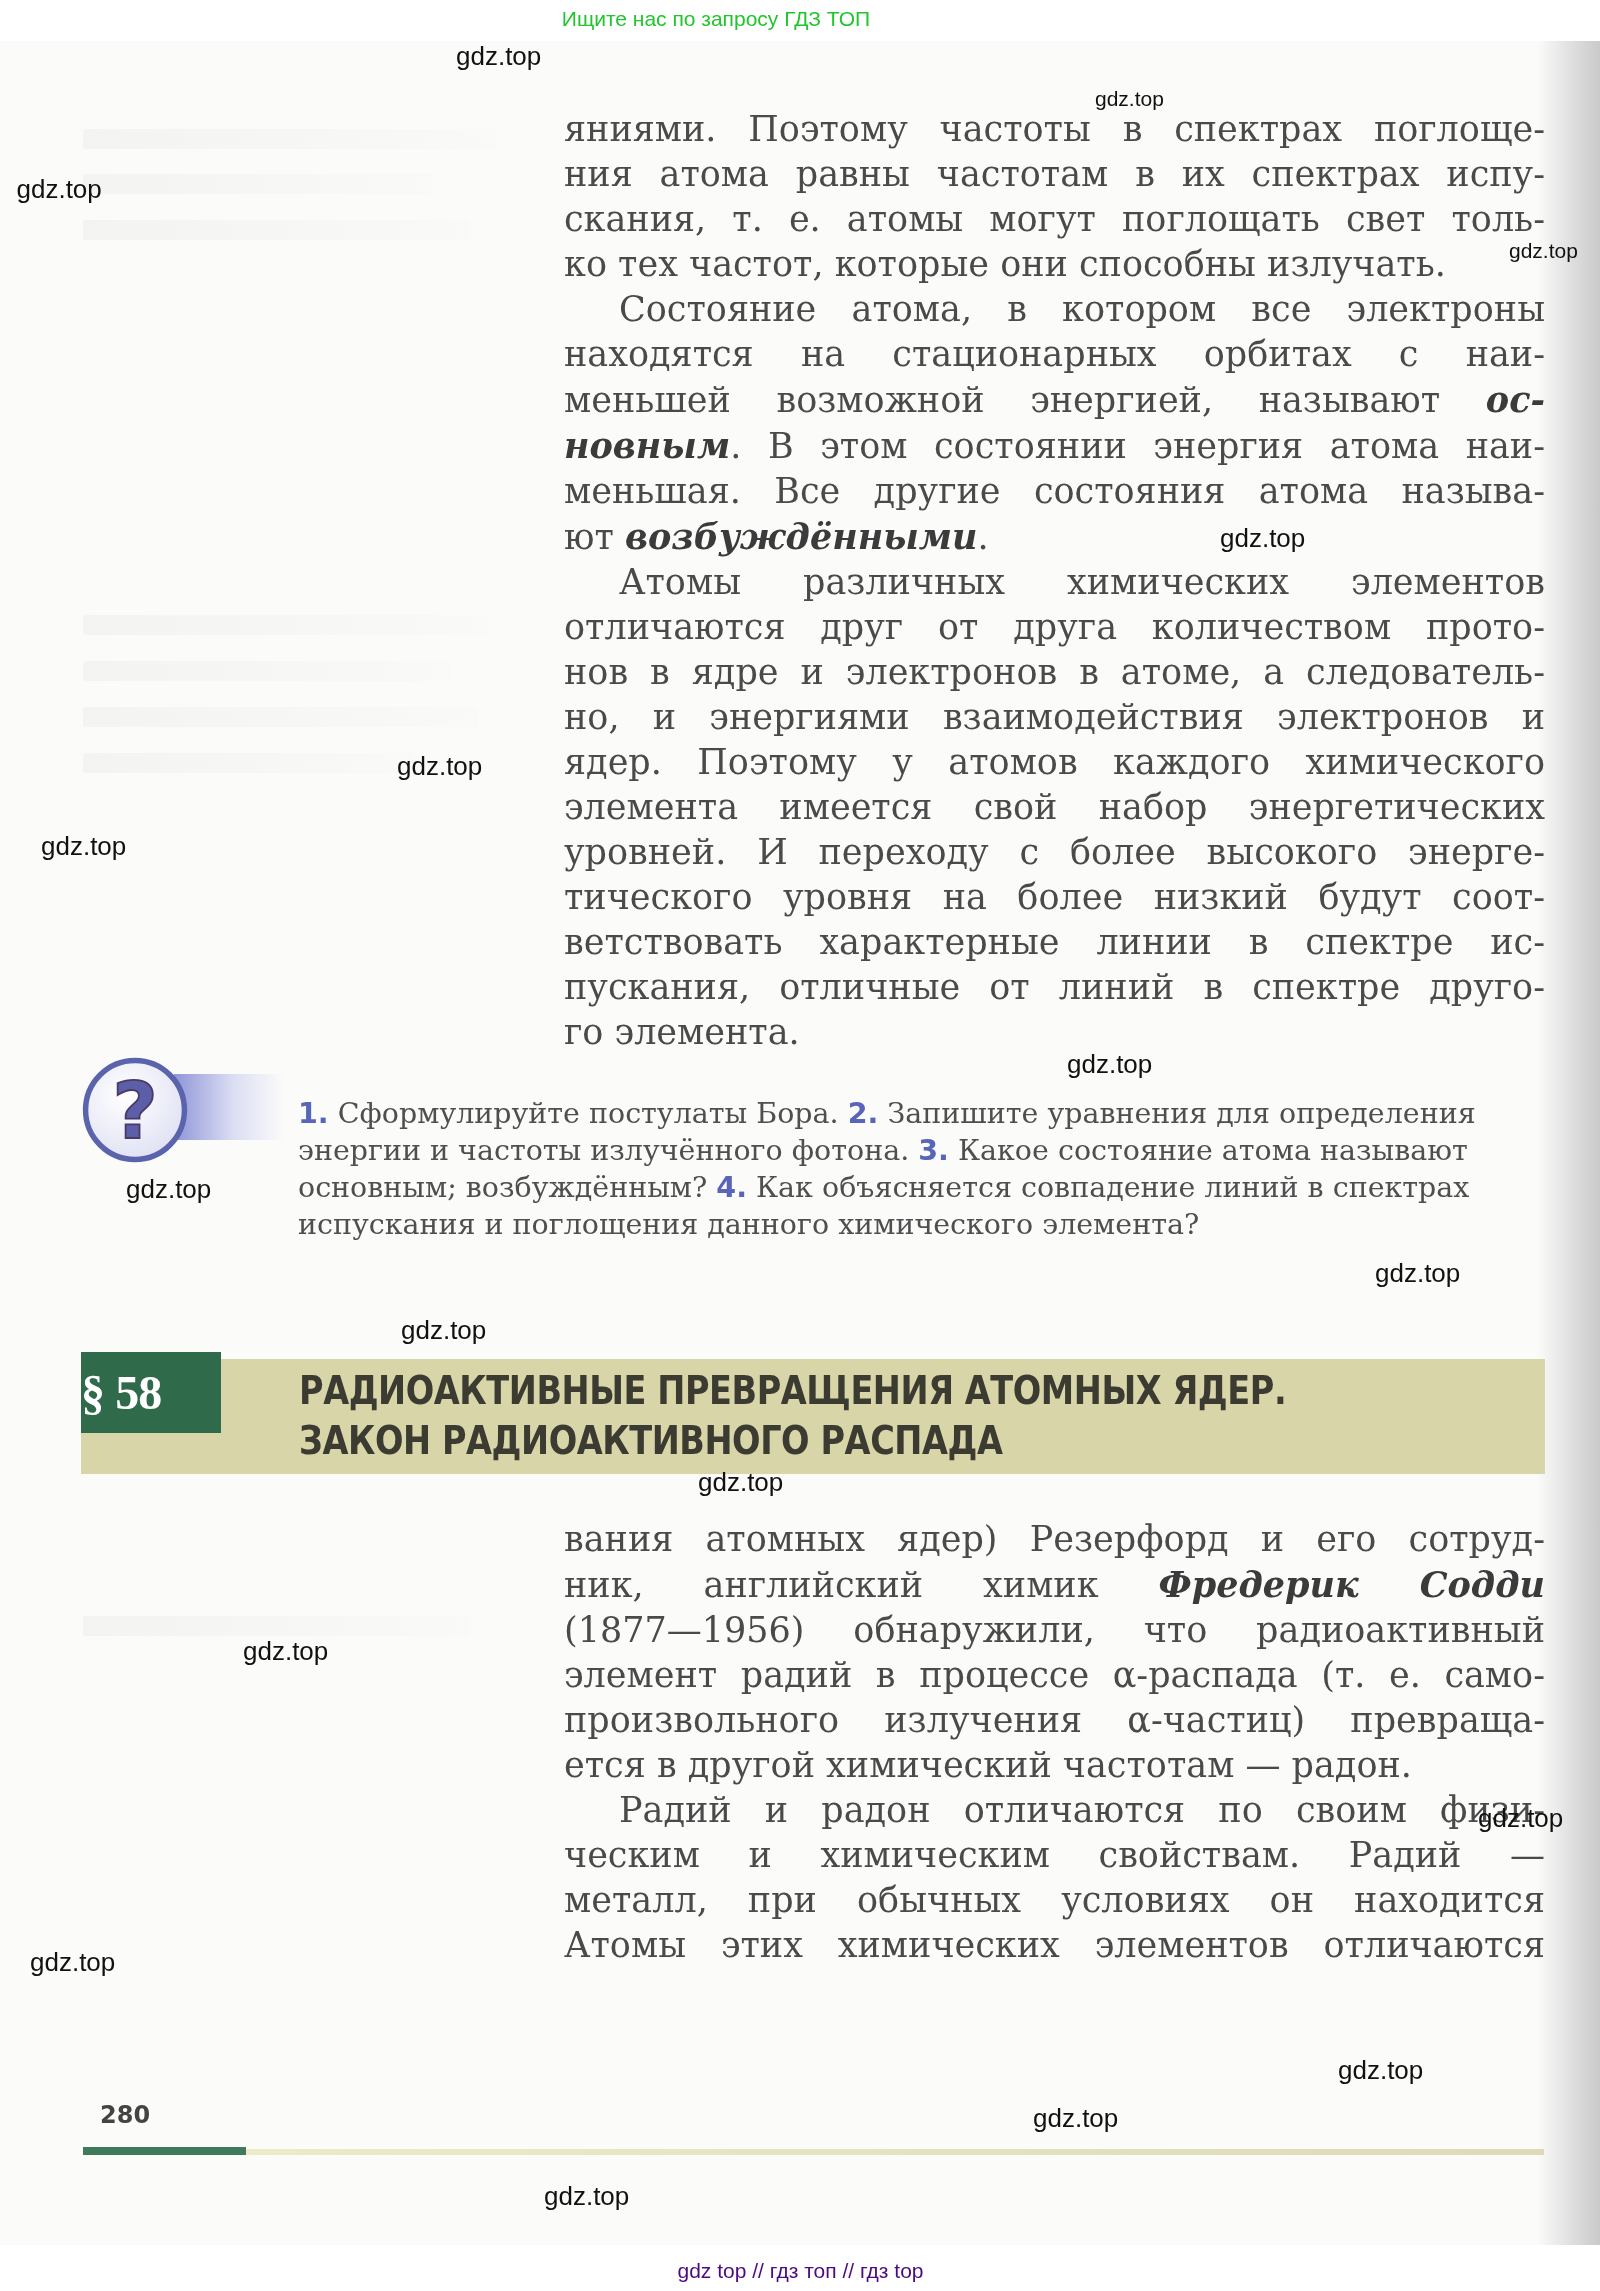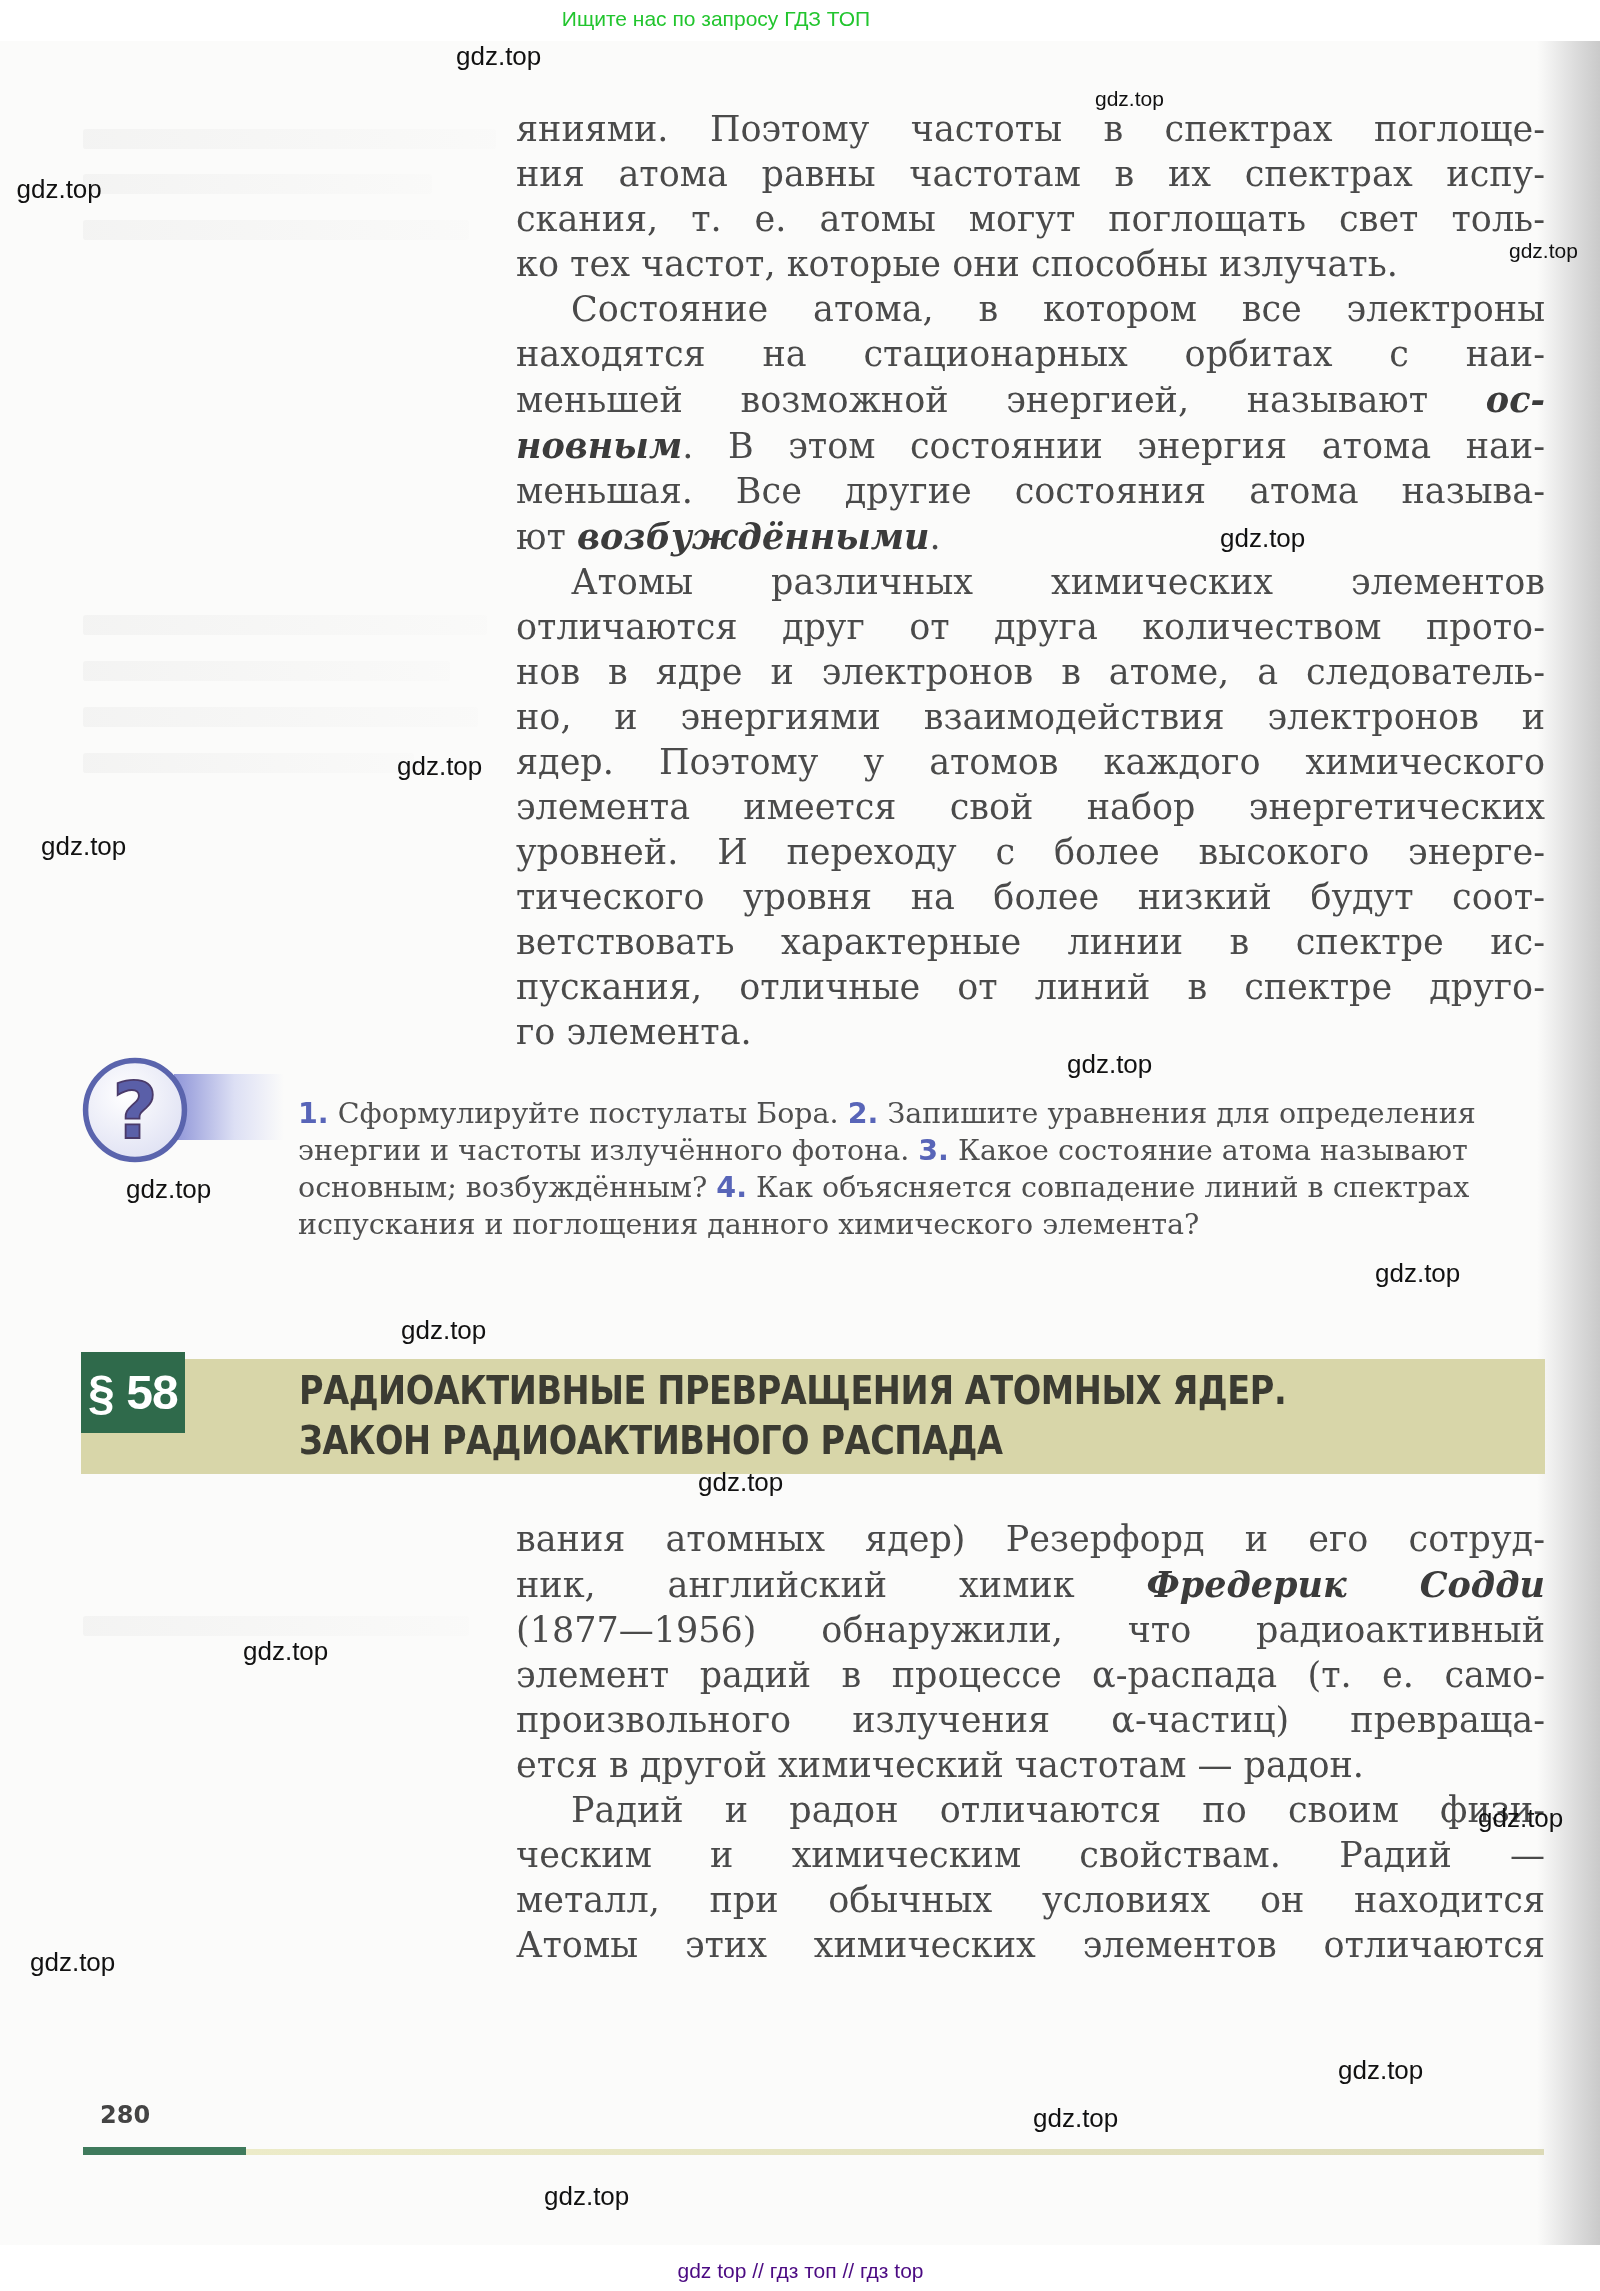--- a/index.html
+++ b/index.html
@@ -25,45 +25,45 @@
     position:absolute; left:83px; width:413px; height:20px;
     background:linear-gradient(to right, rgba(200,200,200,0.15), rgba(220,220,220,0.05));
     border-radius:2.8px;
   }
   .col {
     position:absolute; left:516px; width:1029px;
     color:#4a4a4a; font-size:35px; line-height:45px;
     text-align:justify;
   }
   .col p { margin:0; }
-  .line { display:block; white-space:nowrap; text-align-last:justify; text-align:justify; }
+  .line { display:block; white-space:nowrap; text-align-last:justify; text-align:justify;margin-left:48px; }
   .line.last { text-align-last:left; }
   .indent { padding-left:55px; }
   .em { font-style:italic; font-weight:bold; color:#3b3b3b; }
   .q-icon {
     position:absolute; left:81px; top:1056px; width:108px; height:108px;
   }
   .q-fade {
     position:absolute; left:174px; top:1074px; width:110px; height:66px;
     background:linear-gradient(to right, #8f95d8 0%, rgba(200,205,240,0.6) 55%, rgba(255,255,255,0) 100%);
   }
   .questions {
     position:absolute; left:298px; top:1095px; width:1246px;
     color:#4f4f4f; font-size:28.5px; line-height:37px;
   }
   .qnum { color:#5865b8; font-family:"DejaVu Sans", sans-serif; font-weight:bold; }
   .section-band {
     position:absolute; left:81px; top:1359px; width:1464px; height:115px;
     background:#d8d6a9;
   }
   .section-num {
-    position:absolute; left:81px; top:1352px; width:104px; height:81px;
+    position:absolute; left:81px; top:1352px; width:140px; height:81px;
     background:#2f6a4b; color:#ffffff;
-    font-family:Liberation Sans, sans-serif; font-weight:bold; font-size:48px;
-    line-height:81px; text-align:center; letter-spacing:-0.9px;
+    font-family:Liberation Serif, serif; font-weight:bold; font-size:48px;
+    line-height:81px; text-align:left; letter-spacing:-0.9px;
   }
   .section-title {
     position:absolute; left:299px; top:1366px; width:1231px;
     font-family:"DejaVu Sans", sans-serif; font-weight:bold;
     color:#3b3b32; font-size:39px; line-height:50px; letter-spacing:-0.5px;
     transform:scaleX(0.86); transform-origin:left top;
   }
   .page-number {
     position:absolute; left:100px; top:2101px;
     font-family:"DejaVu Sans", sans-serif; font-weight:bold;

